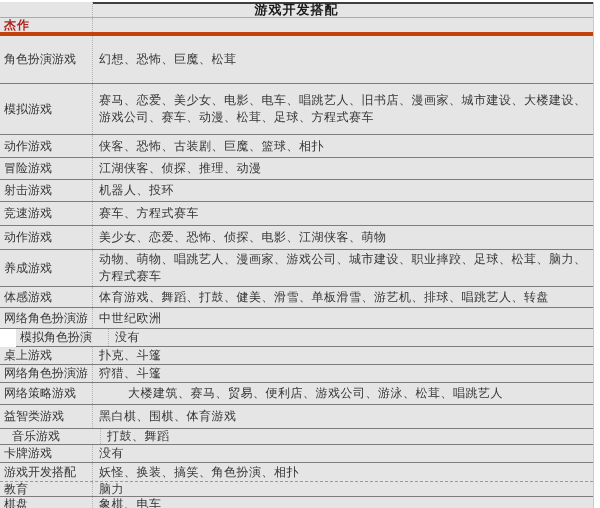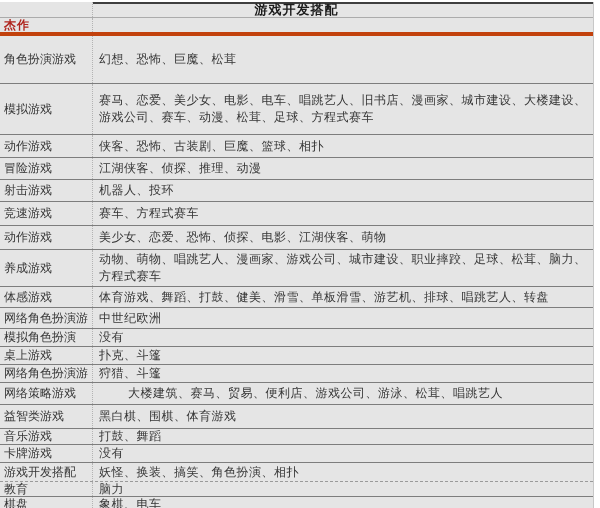--- a/index.html
+++ b/index.html
@@ -151,21 +151,21 @@
   <div class="row data-row" style="height: 21px;">
     <div class="cell genre-cell">体感游戏</div>
     <div class="cell combos-cell">体育游戏、舞蹈、打鼓、健美、滑雪、单板滑雪、游艺机、排球、唱跳艺人、转盘</div>
   </div>
 
   <div class="row data-row" style="height: 21px;">
     <div class="cell genre-cell">网络角色扮演游</div>
     <div class="cell combos-cell">中世纪欧洲</div>
   </div>
 
-  <div class="row data-row" style="height: 18px;">
+  <div class="row data-row" style="height: 18px; margin-left: 16px;">
     <div class="cell genre-cell">模拟角色扮演</div>
     <div class="cell combos-cell">没有</div>
   </div>
 
   <div class="row data-row" style="height: 18px;">
     <div class="cell genre-cell">桌上游戏</div>
     <div class="cell combos-cell">扑克、斗篷</div>
   </div>
 
   <div class="row data-row" style="height: 18px;">
@@ -176,21 +176,21 @@
   <div class="row data-row" style="height: 22px; gap: 29px;">
     <div class="cell genre-cell">网络策略游戏</div>
     <div class="cell combos-cell">大楼建筑、赛马、贸易、便利店、游戏公司、游泳、松茸、唱跳艺人</div>
   </div>
 
   <div class="row data-row" style="height: 24px;">
     <div class="cell genre-cell">益智类游戏</div>
     <div class="cell combos-cell">黑白棋、围棋、体育游戏</div>
   </div>
 
-  <div class="row data-row" style="height: 16px;">
+  <div class="row data-row" style="height: 16px; padding-left: 8px;">
     <div class="cell genre-cell">音乐游戏</div>
     <div class="cell combos-cell">打鼓、舞蹈</div>
   </div>
 
   <div class="row data-row" style="height: 18px;">
     <div class="cell genre-cell">卡牌游戏</div>
     <div class="cell combos-cell">没有</div>
   </div>
 
   <div class="row data-row dashed-bottom" style="height: 19px;">

